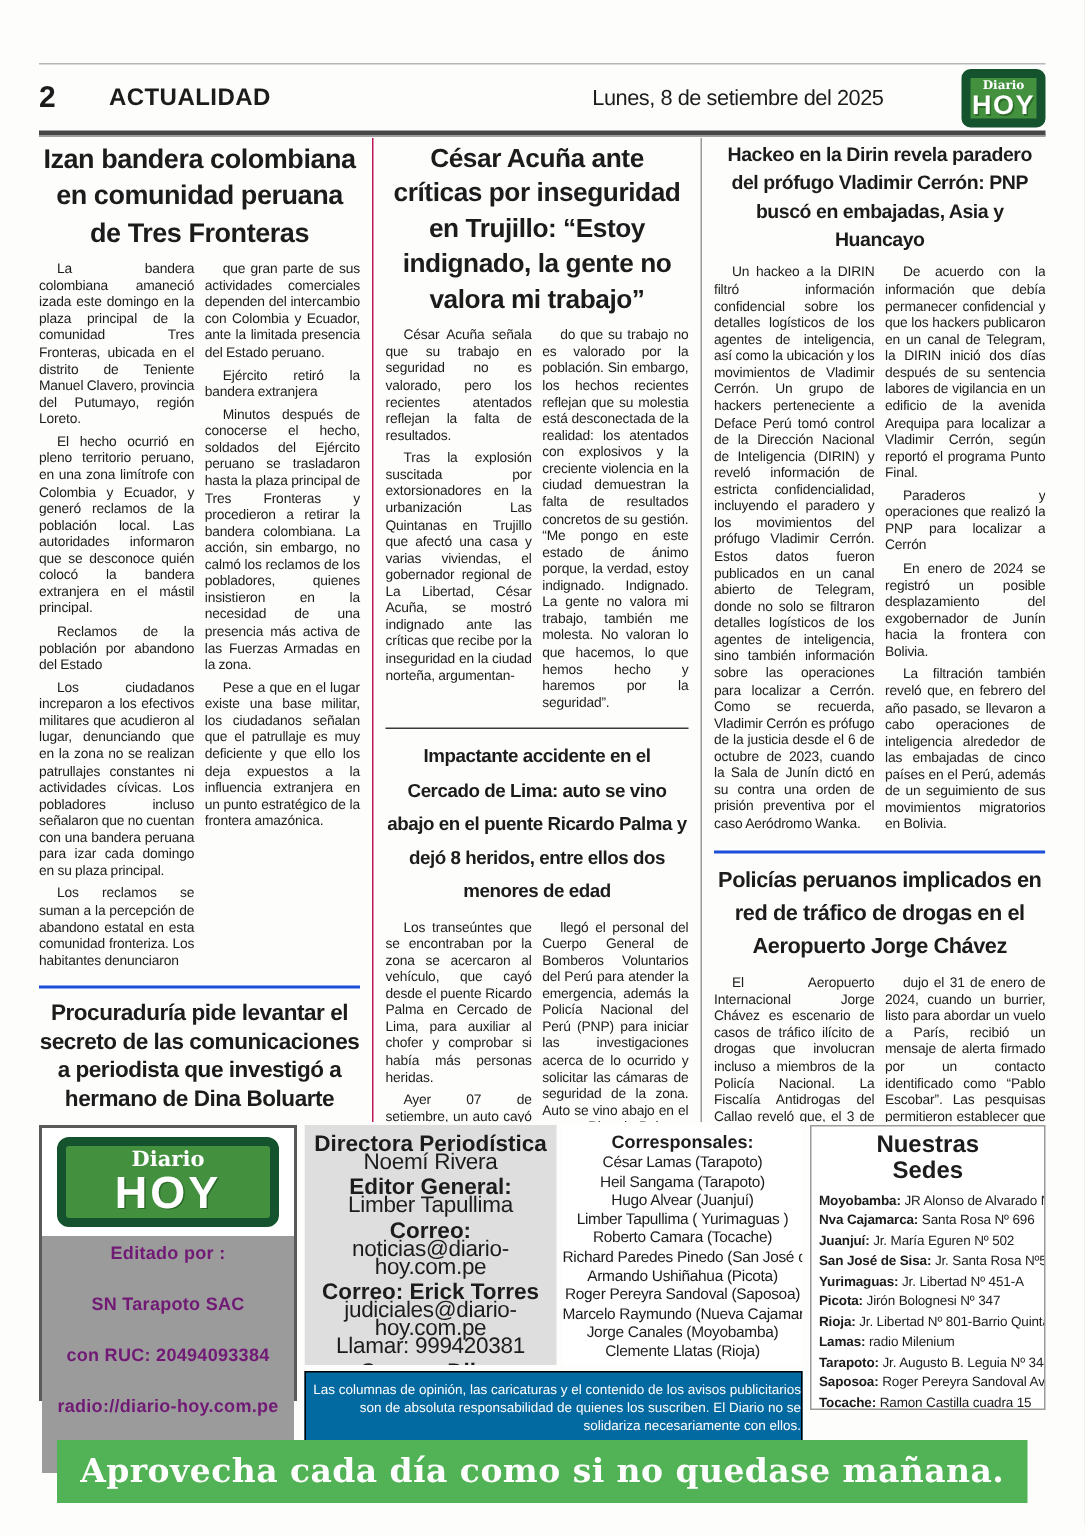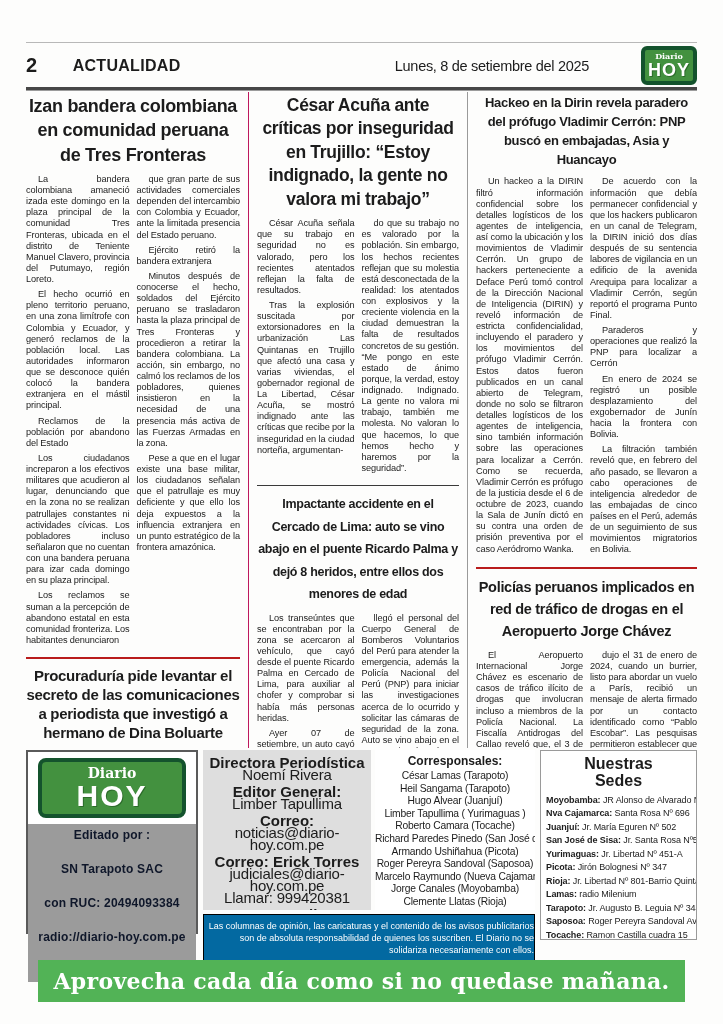--- a/index.html
+++ b/index.html
@@ -7,39 +7,39 @@
         font-family:"Liberation Sans",sans-serif;color:#1c1c1c;overflow:hidden;}
 
   
   .topline{position:absolute;top:42px;left:26px;right:26px;height:1px;background:#b8b8b8;}
   .hrow{position:absolute;top:45px;left:26px;right:26px;height:41px;display:flex;align-items:center;}
   .pagenum{font-size:20px;font-weight:bold;letter-spacing:-0.5px;}
   .section{font-size:16px;font-weight:bold;margin-left:36px;letter-spacing:0.3px;}
   .date{margin-left:auto;margin-right:52px;font-size:14.5px;letter-spacing:-0.3px;}
   .headrule{position:absolute;top:87px;left:26px;right:26px;height:3px;background:#474747;border-bottom:1px solid #9c9c9c;}
 
-  .logo{background:#43913f;border:4px solid #14532d;border-radius:6px;color:#fff;text-align:center;
+  .logo{background:#43913f;border:6px solid #14532d;border-radius:6px;color:#fff;text-align:center;
         display:flex;flex-direction:column;justify-content:center;box-sizing:border-box;}
   .logo-sm{width:56px;height:39px;}
   .logo-sm .logo-top{font-size:8px;font-weight:bold;font-family:"DejaVu Serif",serif;line-height:9px;}
   .logo-sm .logo-main{font-size:18px;font-weight:bold;letter-spacing:1px;line-height:19px;text-shadow:1px 1px 0 #2c6b2a;}
   .logo-lg{width:148px;height:60px;border-radius:8px;}
   .logo-lg .logo-top{font-size:14px;font-weight:bold;font-family:"DejaVu Serif",serif;line-height:16px;}
   .logo-lg .logo-main{font-size:30px;font-weight:bold;letter-spacing:2px;line-height:30px;text-shadow:1px 1px 0 #2c6b2a;}
 
   
   .articles{position:absolute;top:92px;left:26px;right:26px;height:656px;display:grid;
             grid-template-columns:222px 220px 1fr;overflow:hidden;}
   .col{overflow:hidden;}
   .col-left{padding-right:8px;}
   .col-mid{border-left:1px solid #be185d;border-right:1px solid #9a9a9a;padding:0 8px;}
   .col-right{padding-left:8px;}
 
   .article{margin-top:2px;}
-  .article.ruled{border-top:2px solid #b91c1c;margin-top:7px;padding-top:5px;}
+  .article.ruled{border-top:2px solid #1d4ed8;margin-top:7px;padding-top:5px;}
   .article.ruled-thin{border-top:1.5px solid #3a3a3a;margin-top:7px;padding-top:5px;}
 
   .ttl{font-weight:bold;text-align:center;margin:2px 0 7px;letter-spacing:-0.3px;}
   .t-a{font-size:18px;line-height:1.35;}
   .t-b{font-size:15px;line-height:1.27;}
   .t-c{font-size:17.5px;line-height:1.34;}
   .t-d{font-size:12.5px;font-weight:600;line-height:1.8;}
   .t-e{font-size:13px;line-height:1.45;}
   .t-f{font-size:14.5px;line-height:1.55;}
 
@@ -47,21 +47,21 @@
   .subcol{flex:1;min-width:0;}
   .para{margin:0 0 4px;font-size:9.2px;line-height:1.21;text-align:justify;text-indent:12px;
         letter-spacing:-0.1px;word-spacing:-0.2px;}
 
   
   .footer{position:absolute;top:750px;left:26px;right:26px;height:202px;display:grid;
           grid-template-columns:172px 332px 1fr;column-gap:5px;align-items:start;}
 
   .pub-box{border:2px solid #5a5a5a;background:#fff;height:184px;display:flex;flex-direction:column;box-sizing:border-box;}
   .pub-logo-wrap{padding:6px 0;display:flex;justify-content:center;}
-  .pub-gray{background:#9b9b9b;flex:1;color:#0f172a;font-weight:bold;text-align:center;
+  .pub-gray{background:#9b9b9b;flex:1;color:#701a75;font-weight:bold;text-align:center;
             display:flex;flex-direction:column;justify-content:space-evenly;padding:4px 2px;gap:20px;}
   .pub-line{font-size:12px;letter-spacing:0.2px;}
 
   .mid-wrap{display:flex;flex-direction:column;}
   .mid-row{display:flex;gap:4px;height:160px;overflow:hidden;}
   .staff-box{width:168px;background:#dedede;text-align:center;padding:7px 3px;box-sizing:border-box;font-size:15px;overflow:hidden;}
   .staff-entry{margin-bottom:5px;}
   .staff-h{font-weight:bold;line-height:12px;}
   .staff-l{line-height:12px;letter-spacing:-0.2px;}
   .staff-entry [data-item-bind]:empty{display:none;}

